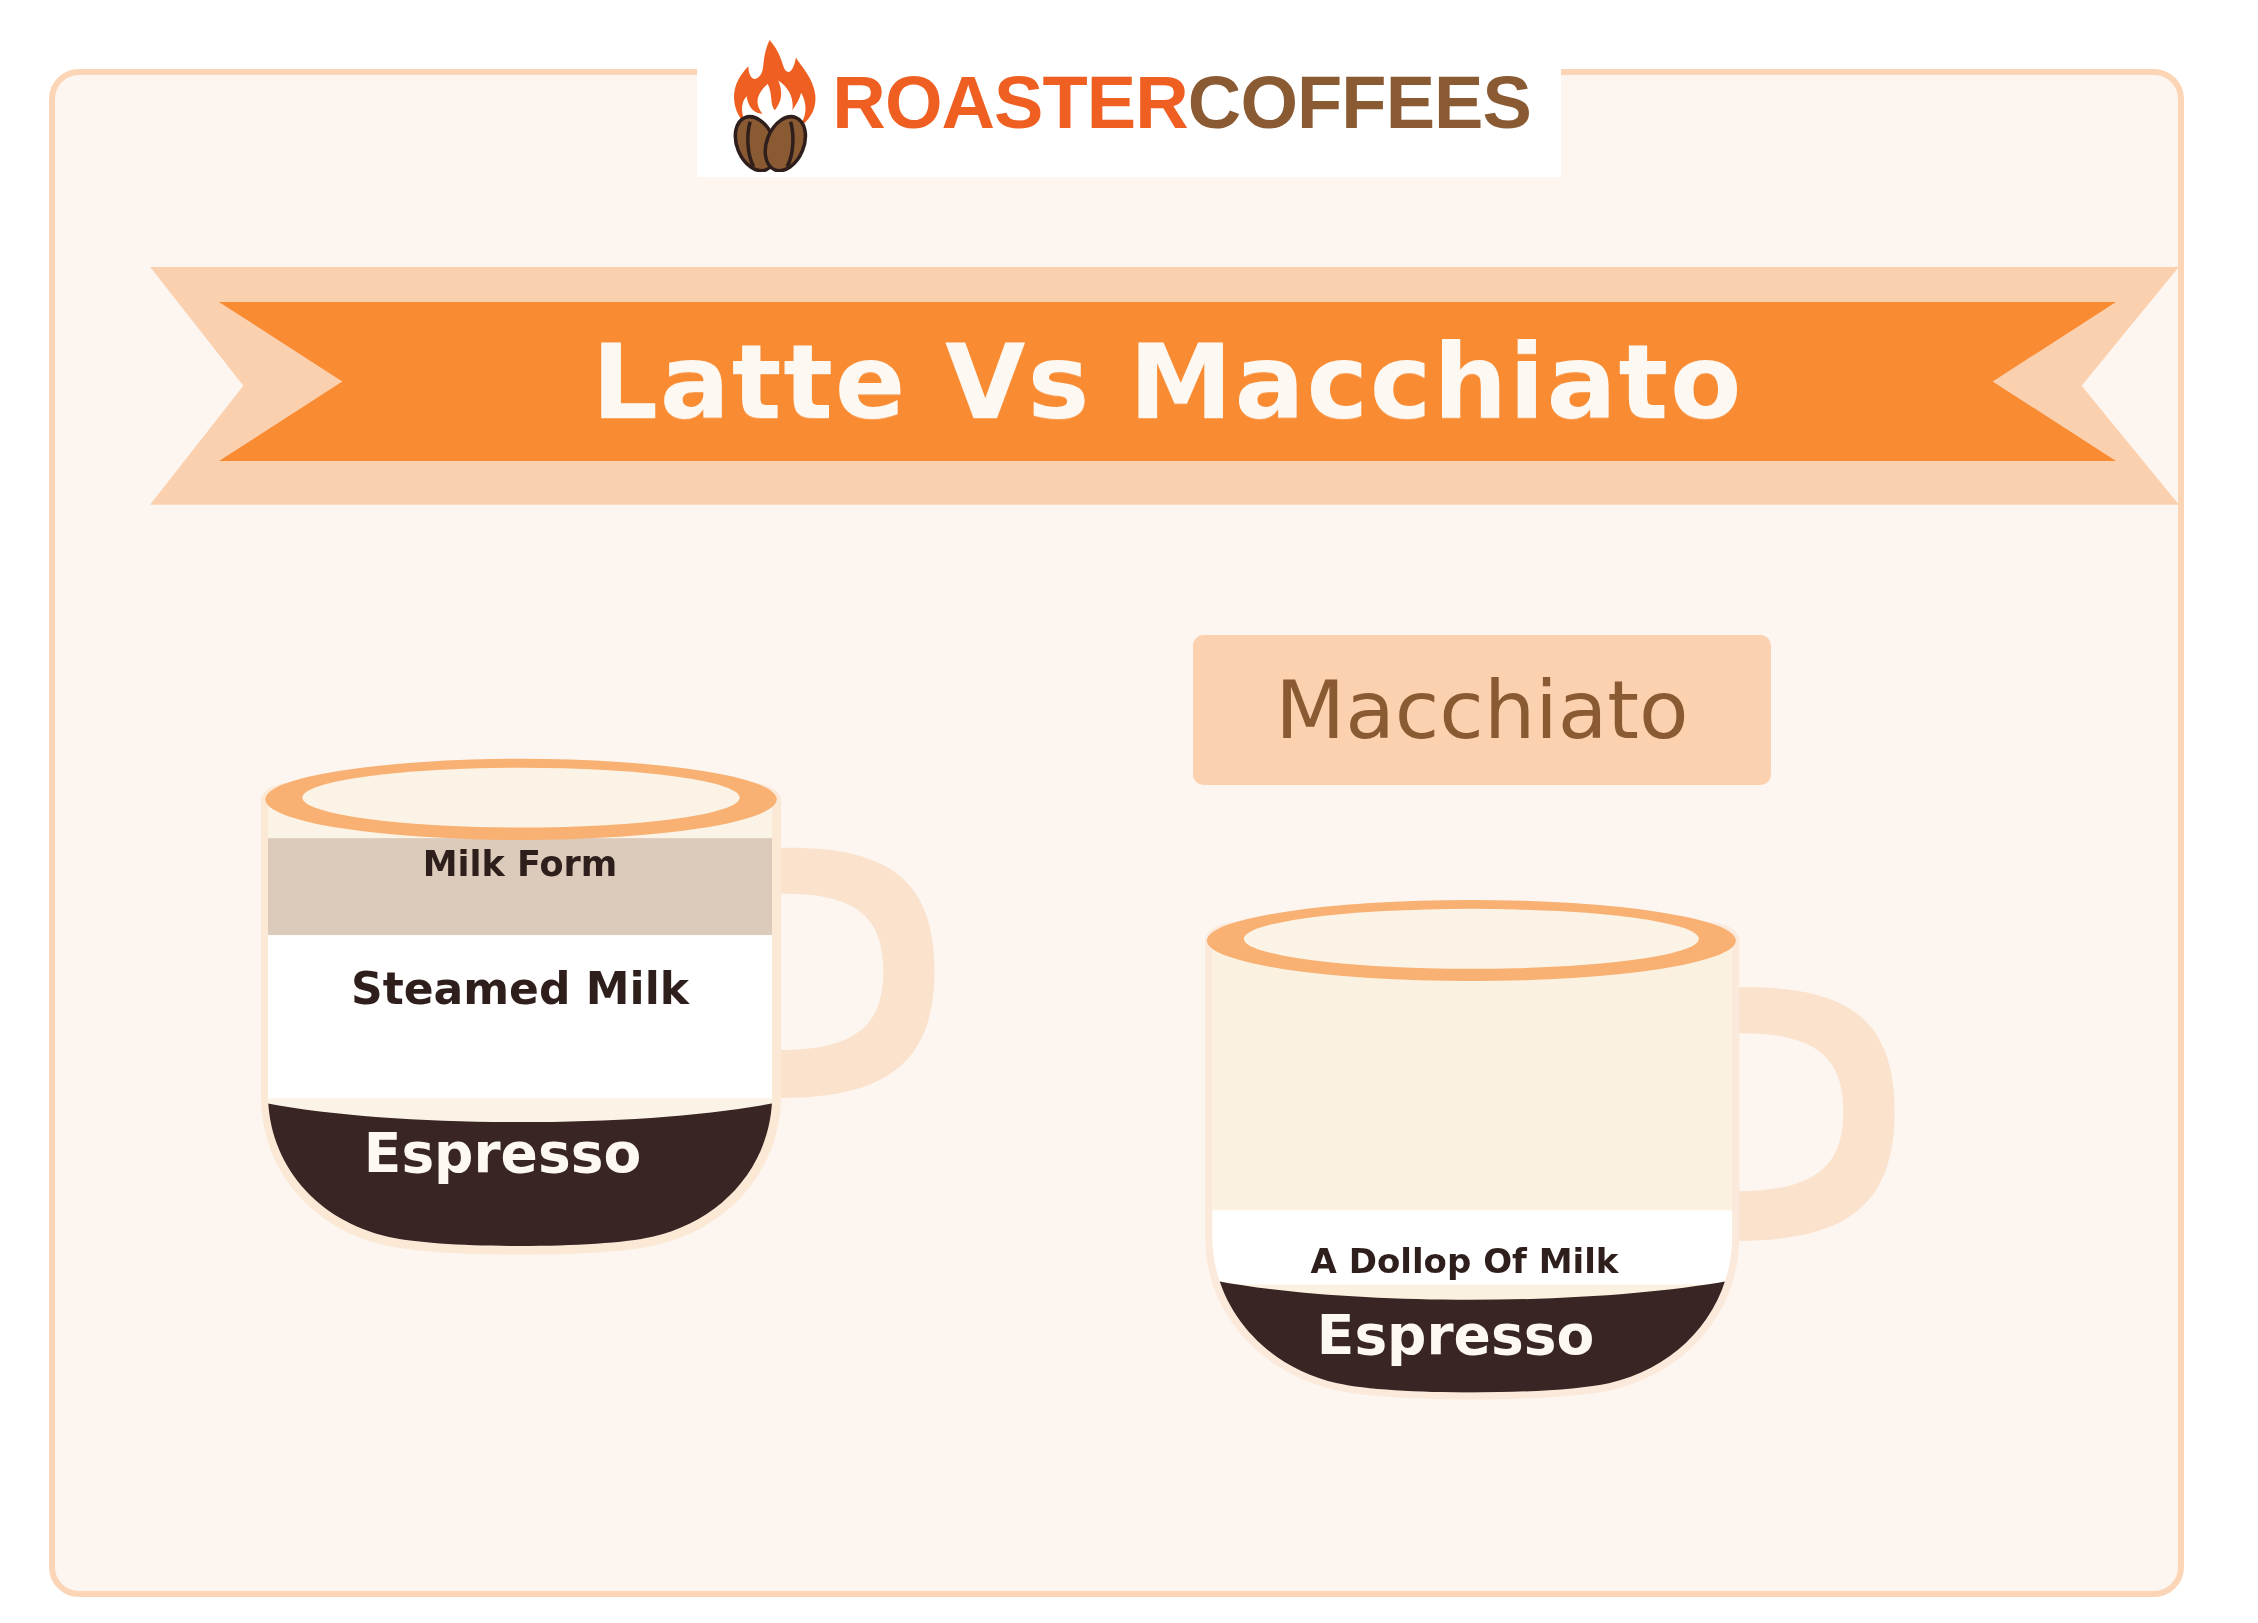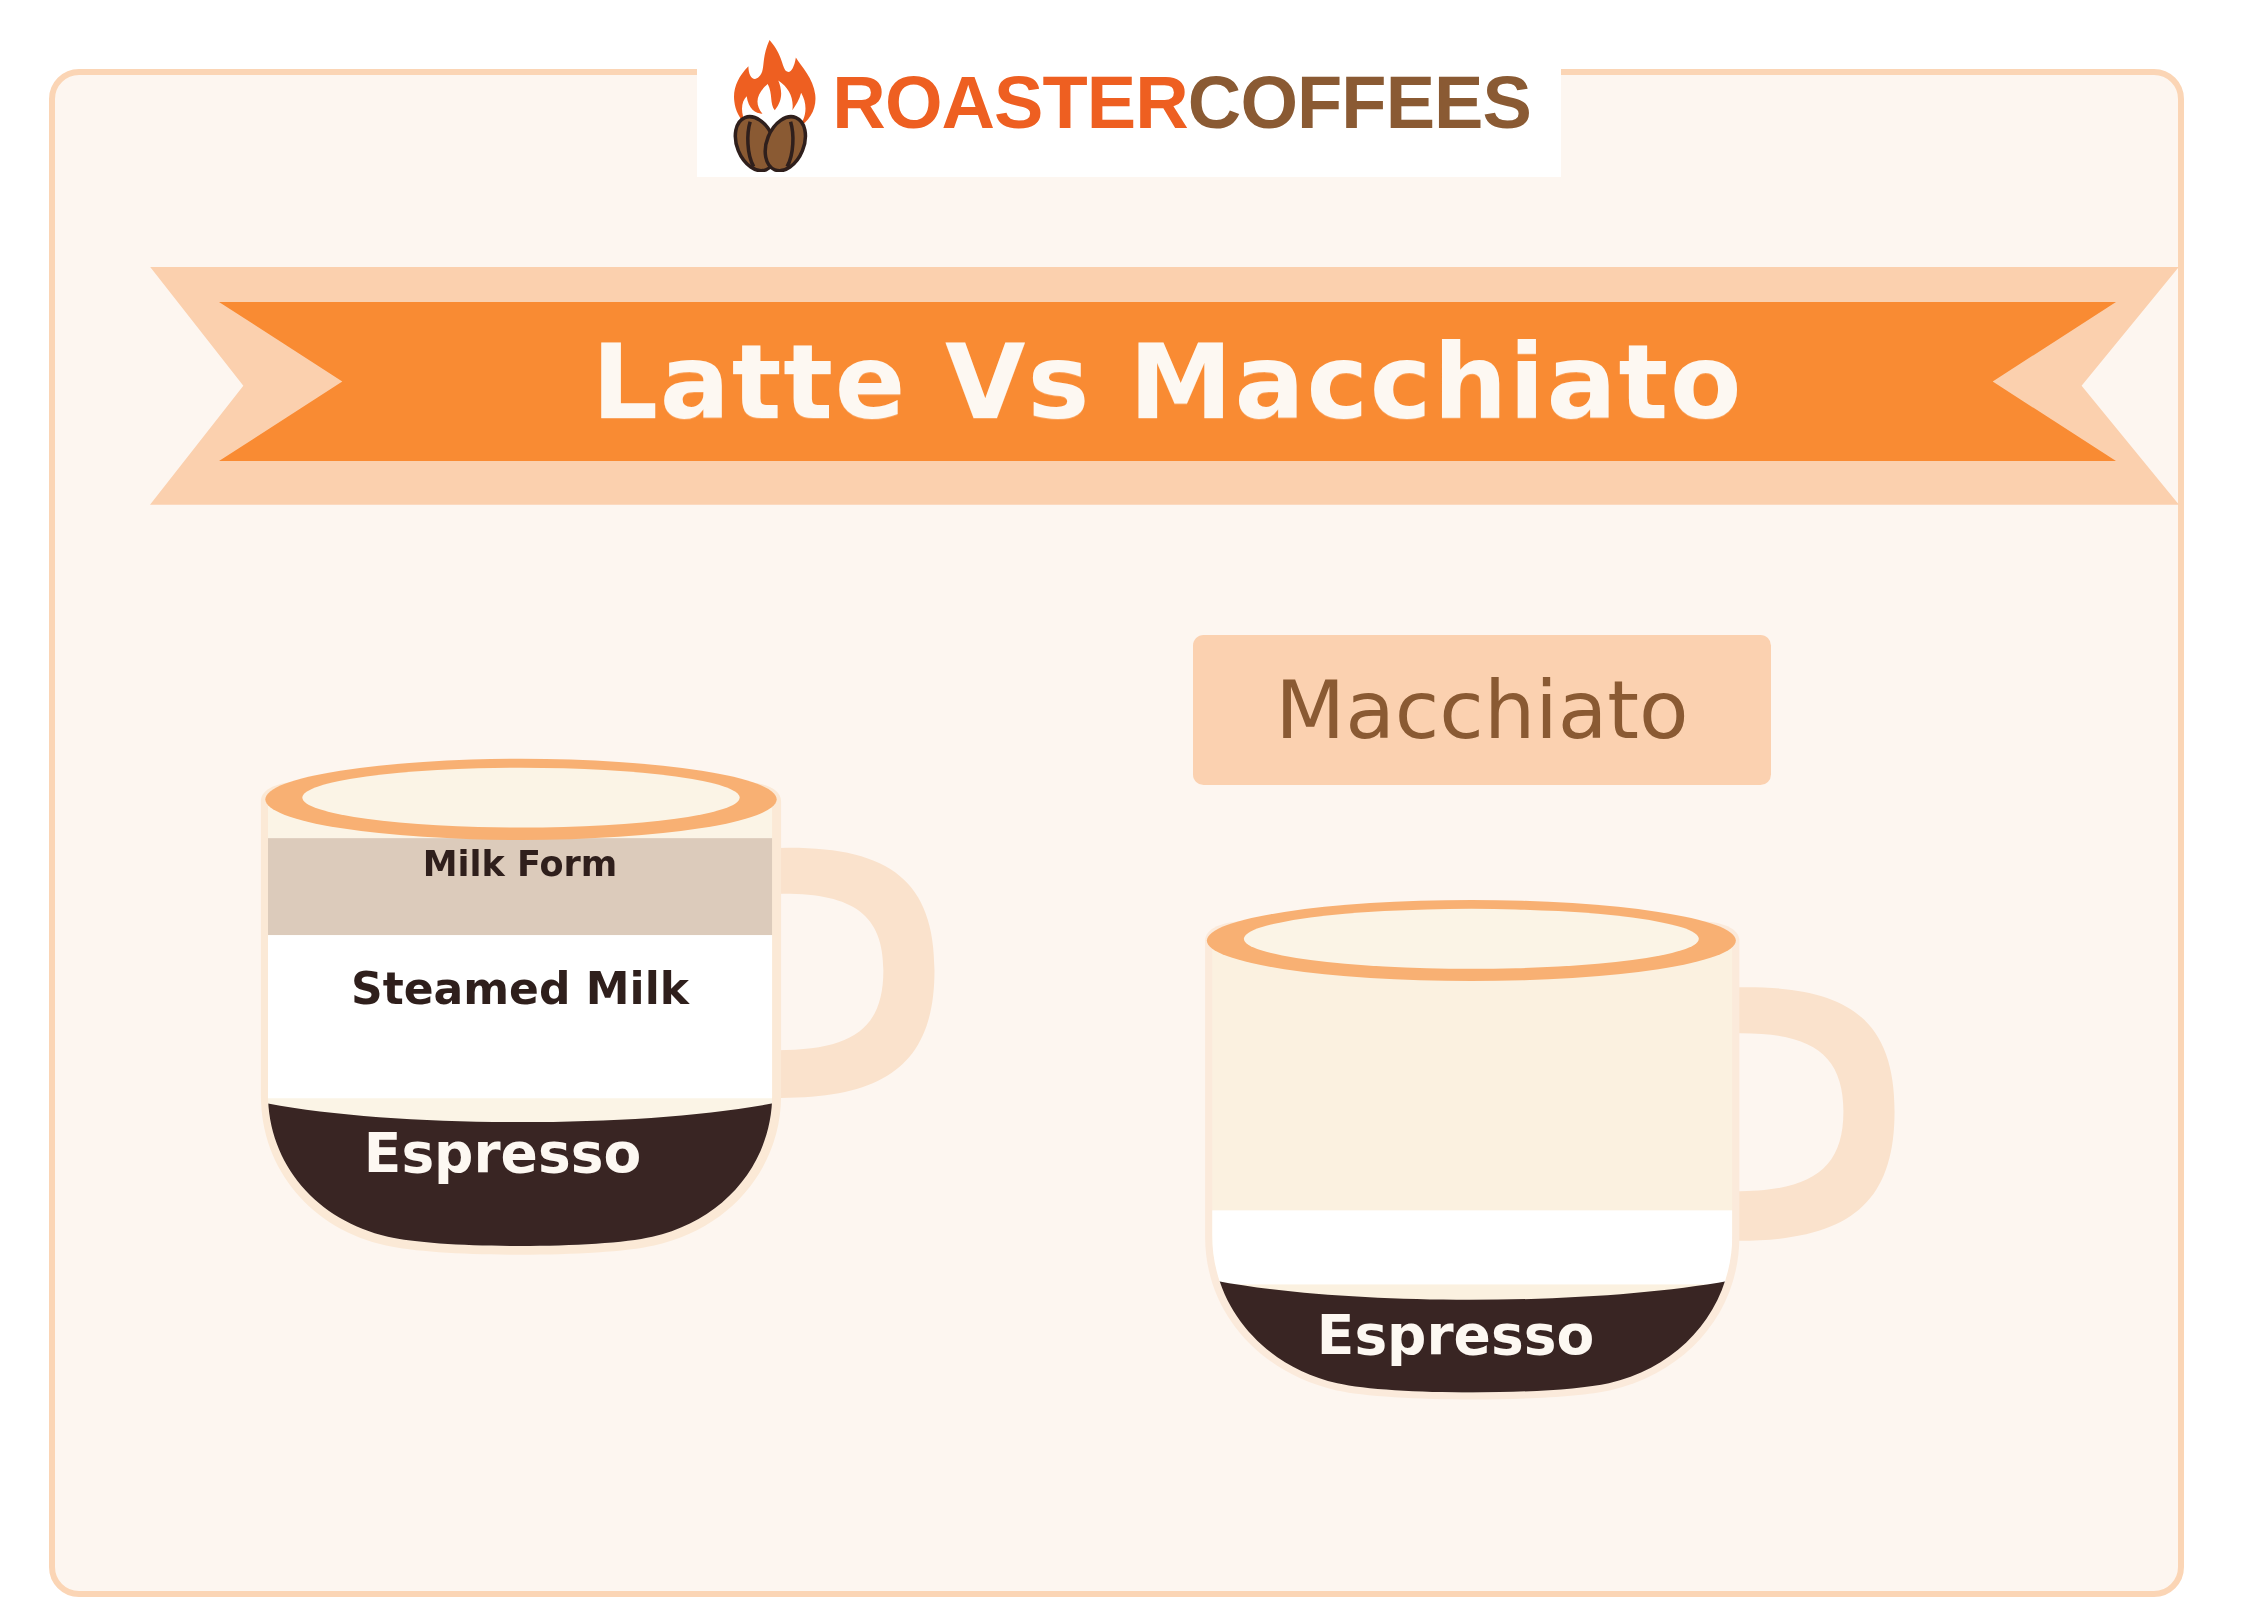--- a/index.html
+++ b/index.html
@@ -299,18 +299,19 @@
 
           <rect x="20" y="352" width="620" height="84" fill="#ffffff"></rect>
 
           <path d="M20 428 C170 462 480 462 640 428 L640 600 L20 600 Z" fill="#392523"></path>
         </g>
 
         <ellipse cx="328" cy="46" rx="300" ry="46" fill="#f8b073"></ellipse>
         <ellipse cx="328" cy="44" rx="258" ry="34" fill="#fbf4e6"></ellipse>
       </svg>
 
+      <div class="cup-layer-text" id="macc-milk-text">A Dollop Of Milk</div>
       <div class="cup-layer-text" id="macc-espresso-text">Espresso</div>
     </div>
   </div>
 
 </div>
 
 
 </body></html>

